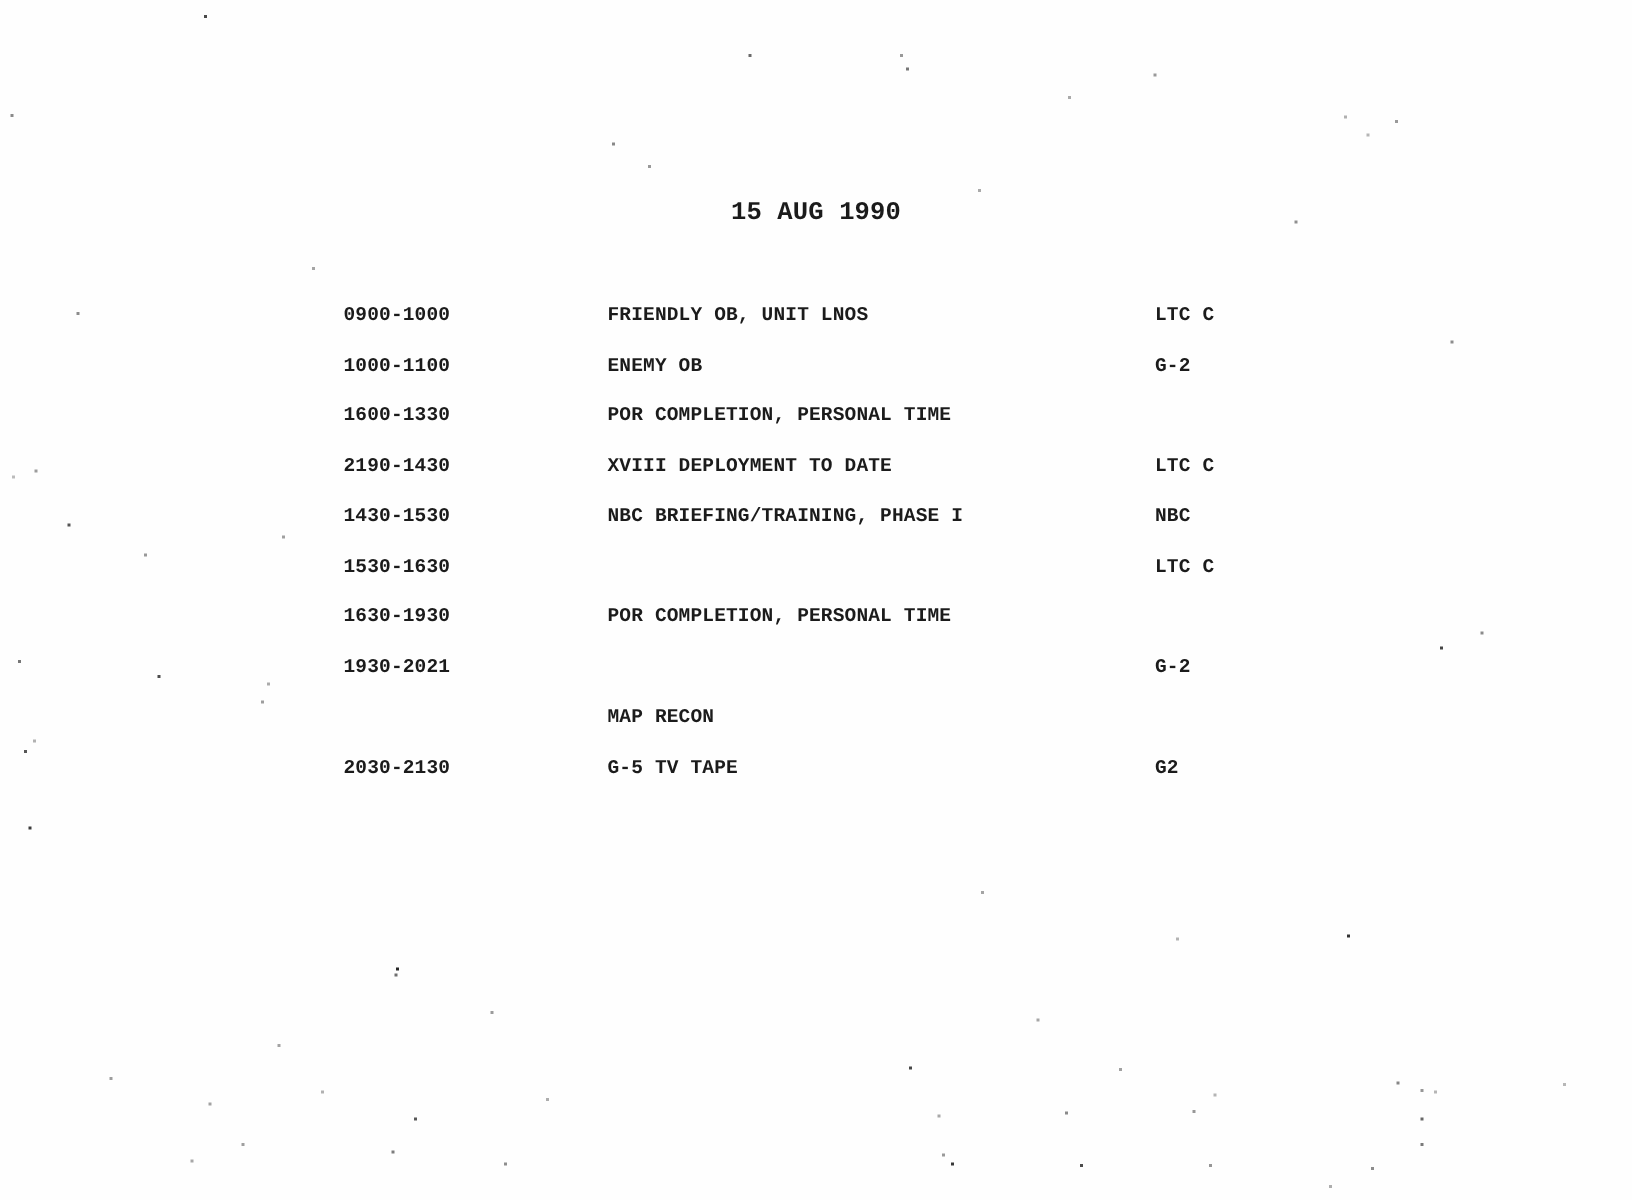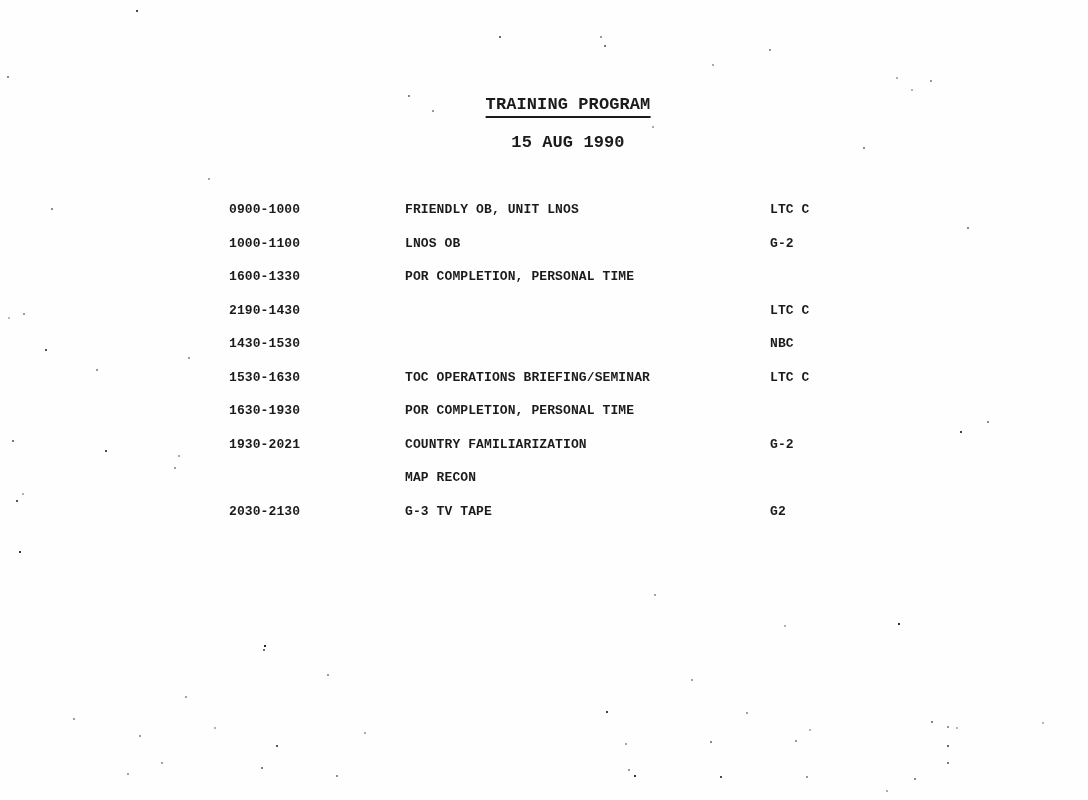--- a/index.html
+++ b/index.html
@@ -30,21 +30,21 @@
     display: inline-block;
     font-size: 17px;
     line-height: 17px;
     letter-spacing: 0.1px;
     border-bottom: 2px solid #1b1b1b;
     padding-bottom: 3px;
   }
   .doc-date {
     position: absolute;
     top: 134px;
-    left: 568px;
+    left: 544px;
     transform: translateX(-50%);
     white-space: nowrap;
     font-size: 17px;
     line-height: 17px;
     letter-spacing: 0.1px;
   }
   .schedule {
     position: absolute;
     top: 201px;
     left: 0;
@@ -144,80 +144,77 @@
       886px 790px 0 0 #aeaeae;
   }
 </style>
 </head>
 <body>
 
 <div id="page">
 
   <div class="specks"></div>
 
-  <div class="doc-title-wrap">
-    <span class="doc-title">TRAINING PROGRAM</span>
-  </div>
 
   <div class="doc-date">15 AUG 1990</div>
 
   <div class="schedule">
 
     <div class="sched-row">
       <span class="col-time">0900-1000</span>
       <span class="col-subject">FRIENDLY OB, UNIT LNOS</span>
       <span class="col-instructor">LTC C</span>
     </div>
 
     <div class="sched-row">
       <span class="col-time">1000-1100</span>
-      <span class="col-subject">LNOS OB</span>
+      <span class="col-subject">ENEMY OB</span>
       <span class="col-instructor">G-2</span>
     </div>
 
     <div class="sched-row">
       <span class="col-time">1600-1330</span>
       <span class="col-subject">POR COMPLETION, PERSONAL TIME</span>
       <span class="col-instructor"></span>
     </div>
 
     <div class="sched-row">
       <span class="col-time">2190-1430</span>
+      <span class="col-subject">XVIII DEPLOYMENT TO DATE</span>
       <span class="col-instructor">LTC C</span>
     </div>
 
     <div class="sched-row">
       <span class="col-time">1430-1530</span>
+      <span class="col-subject">NBC BRIEFING/TRAINING, PHASE I</span>
       <span class="col-instructor">NBC</span>
     </div>
 
     <div class="sched-row">
       <span class="col-time">1530-1630</span>
-      <span class="col-subject">TOC OPERATIONS BRIEFING/SEMINAR</span>
       <span class="col-instructor">LTC C</span>
     </div>
 
     <div class="sched-row">
       <span class="col-time">1630-1930</span>
       <span class="col-subject">POR COMPLETION, PERSONAL TIME</span>
       <span class="col-instructor"></span>
     </div>
 
     <div class="sched-row">
       <span class="col-time">1930-2021</span>
-      <span class="col-subject">COUNTRY FAMILIARIZATION</span>
       <span class="col-instructor">G-2</span>
     </div>
 
     <div class="sched-row">
       <span class="col-time"></span>
       <span class="col-subject">MAP RECON</span>
       <span class="col-instructor"></span>
     </div>
 
     <div class="sched-row">
       <span class="col-time">2030-2130</span>
-      <span class="col-subject">G-3 TV TAPE</span>
+      <span class="col-subject">G-5 TV TAPE</span>
       <span class="col-instructor">G2</span>
     </div>
 
   </div>
 </div>
 
 </body></html>

